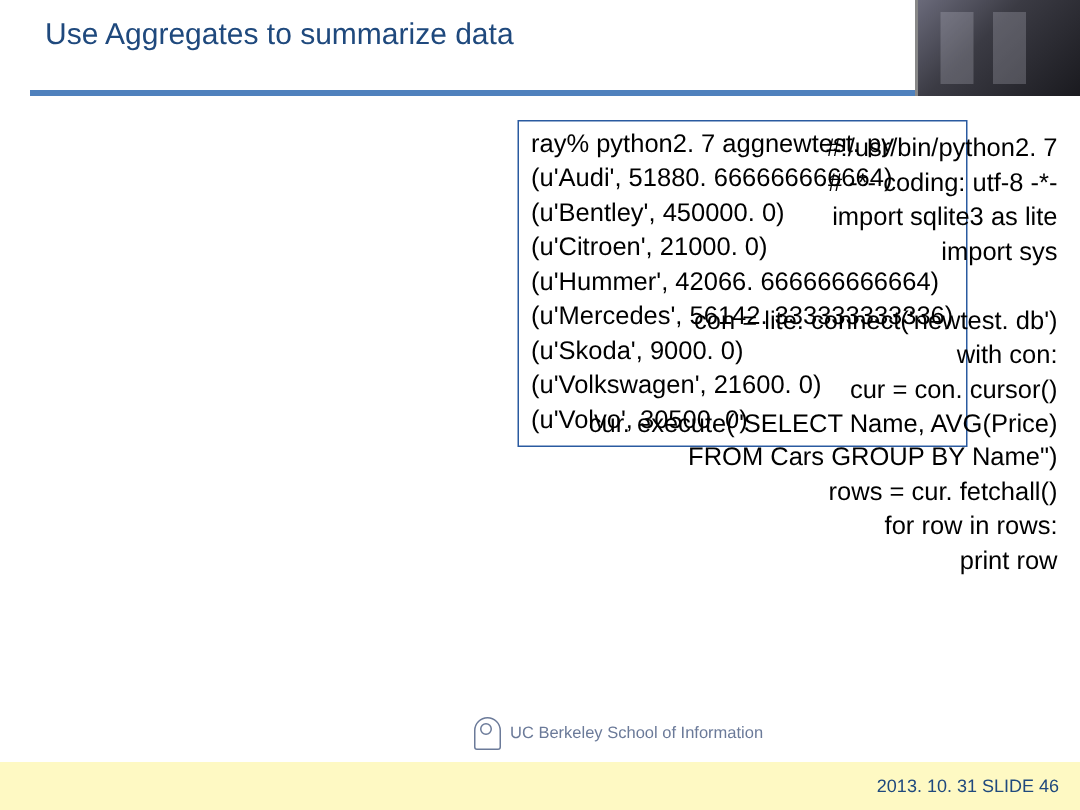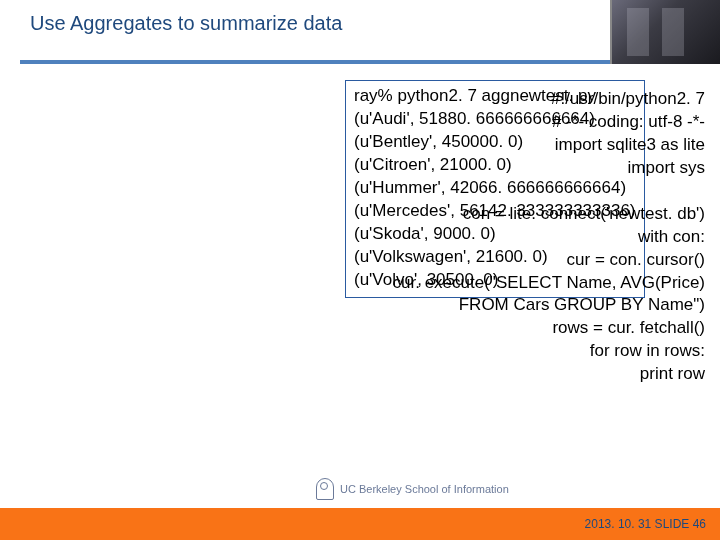--- a/index.html
+++ b/index.html
@@ -65,21 +65,21 @@
     font-size: 17px;
     line-height: 1.35;
     background: #fff;
     white-space: pre;
   }
 
   .footer {
     position: absolute;
     left: 0; right: 0; bottom: 0;
     height: 32px;
-    background: #f97316;
+    background: #fef9c3;
     display: flex;
     align-items: center;
     justify-content: flex-end;
     padding: 0 14px;
   }
   .footer-date {
     font-size: 12px;
     color: #1f497d;
   }
   .logo-wrap {

